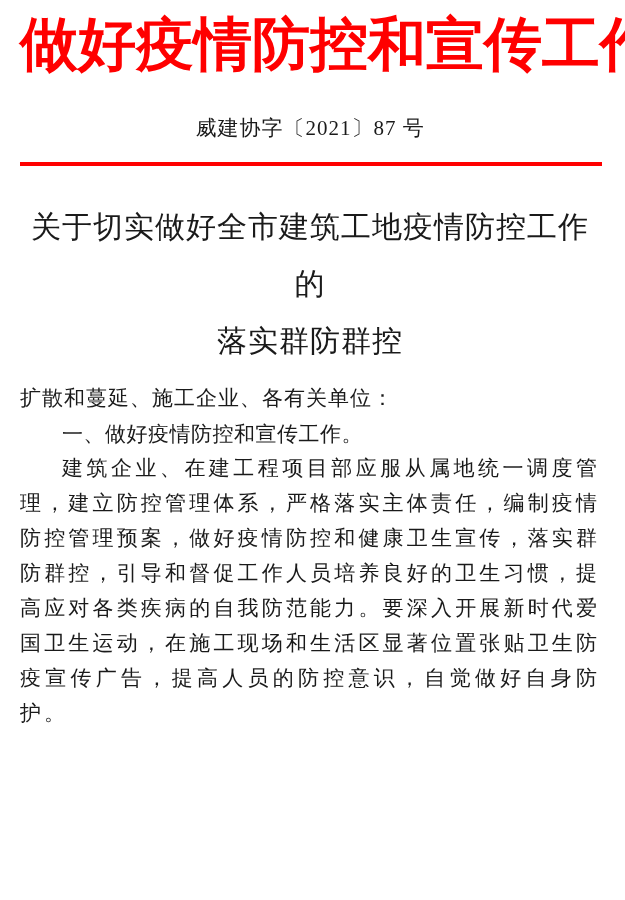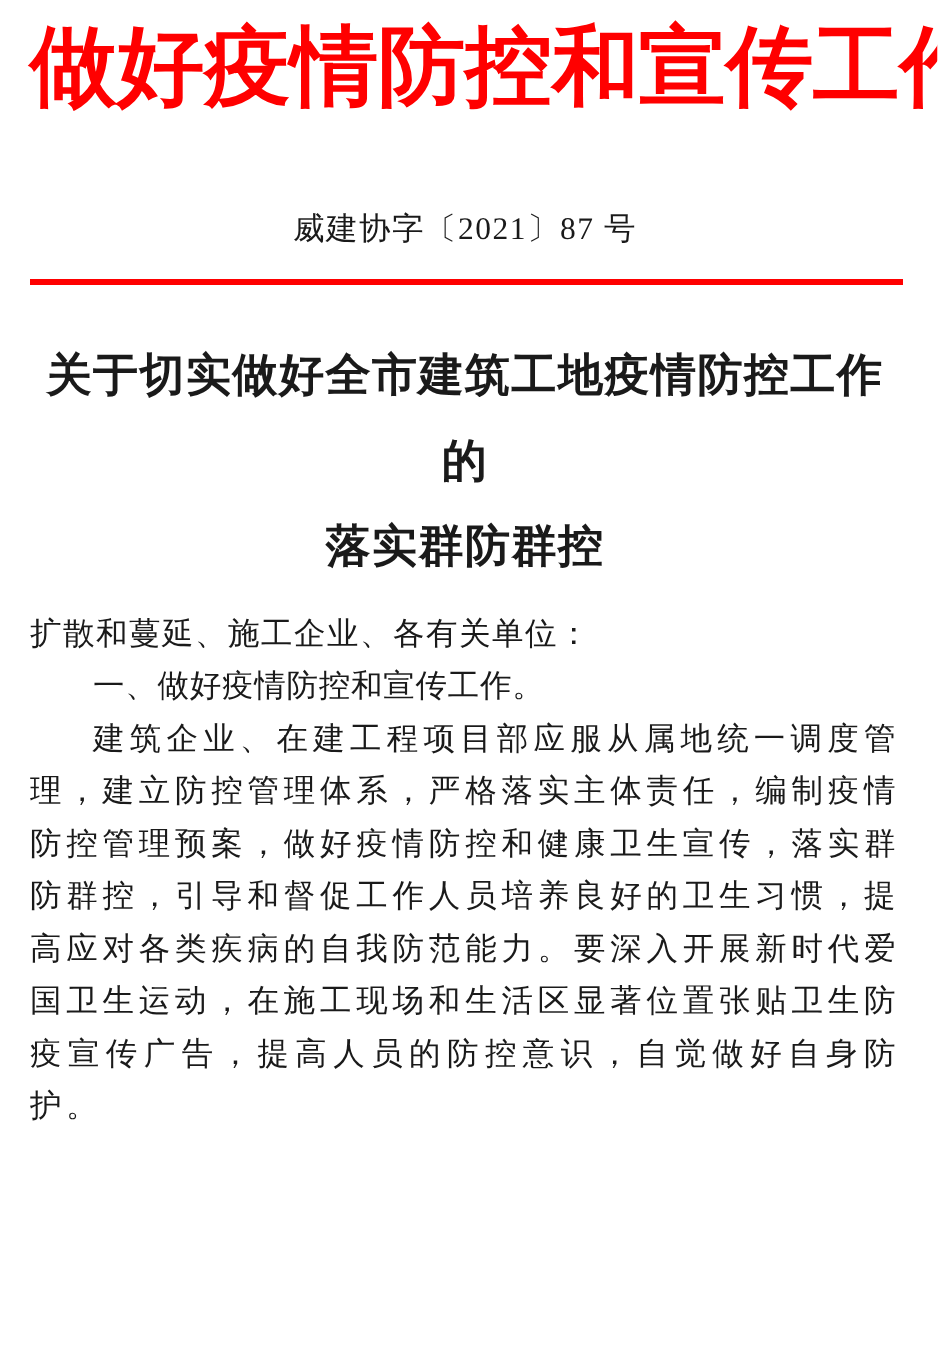--- a/index.html
+++ b/index.html
@@ -24,38 +24,38 @@
     font-size: 58px;
     line-height: 65px;
     font-weight: bold;
     text-align: center;
     letter-spacing: 0px;
     color: var(--accent-red, #ff0000);
     white-space: nowrap;
     font-family: "Liberation Serif", "DejaVu Serif", serif;
   }
   .doc-number {
-    margin-top: 62px;
+    margin-top: 38px;
     font-size: 21px;
     line-height: 26px;
     text-align: center;
     letter-spacing: 1px;
     color: #1a1a1a;
   }
   .red-divider {
     margin: 21px auto 0 auto;
     width: 582px;
     height: 4px;
     background: var(--accent-red, #ff0000);
   }
   .doc-title {
     margin-top: 32px;
     font-size: 30px;
     line-height: 57px;
-    font-weight: bold;
+    font-weight: normal;
     text-align: center;
     letter-spacing: 1px;
     color: #1a1a1a;
   }
   .doc-body {
     margin-top: 12px;
     font-size: 21px;
     line-height: 35px;
     color: #1a1a1a;
   }

